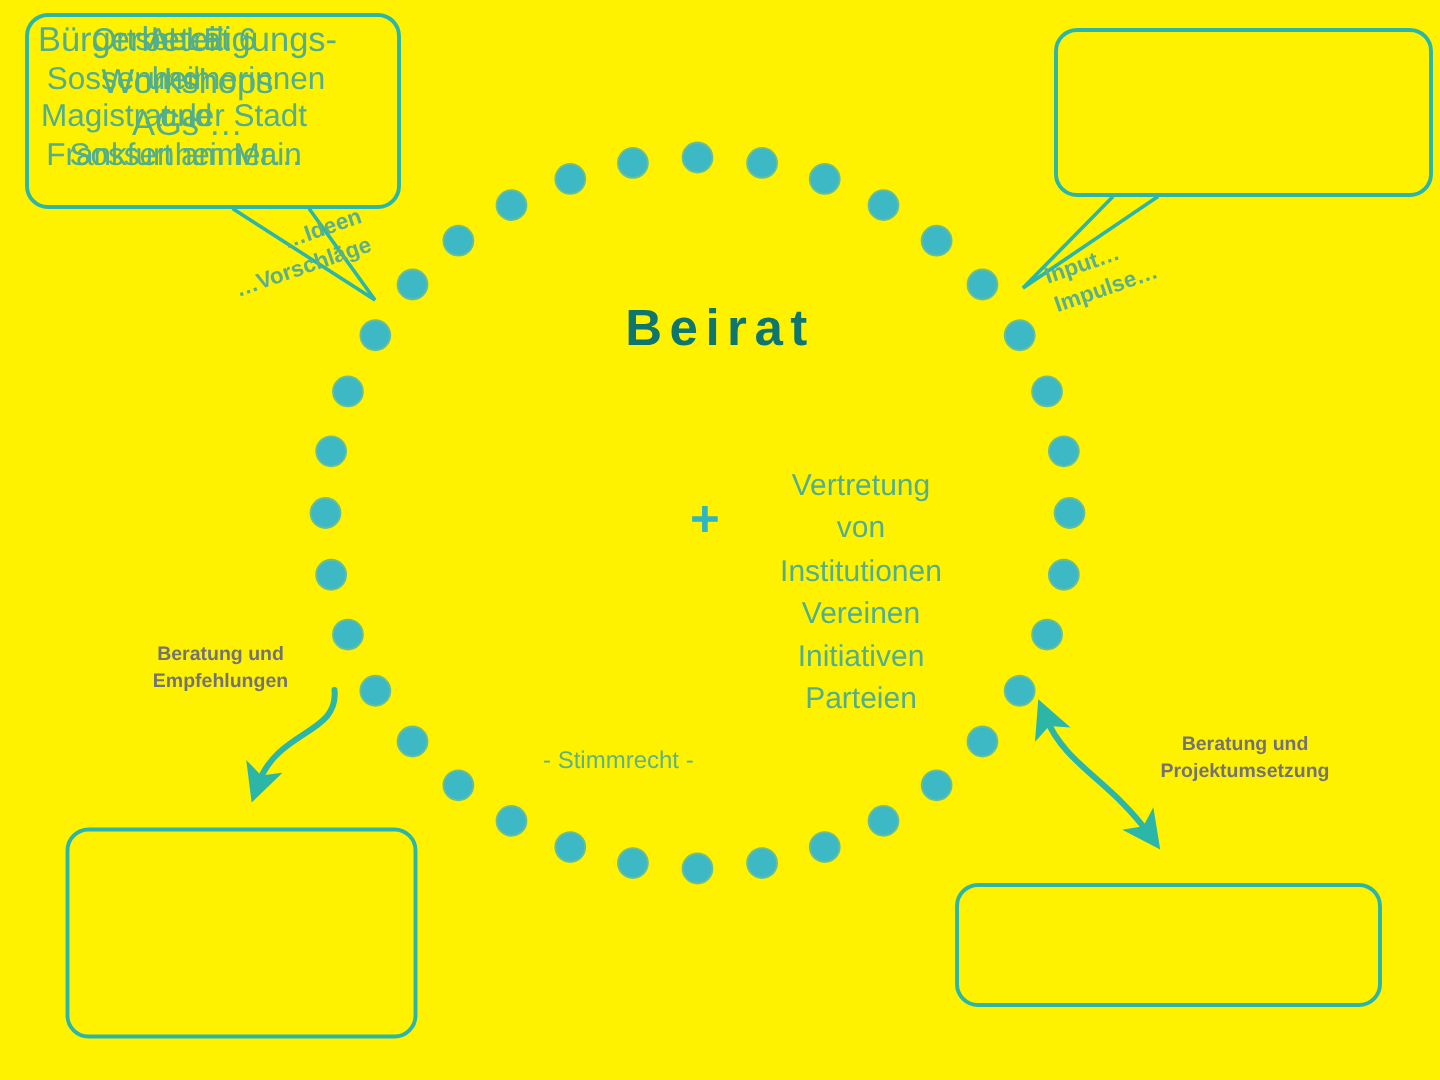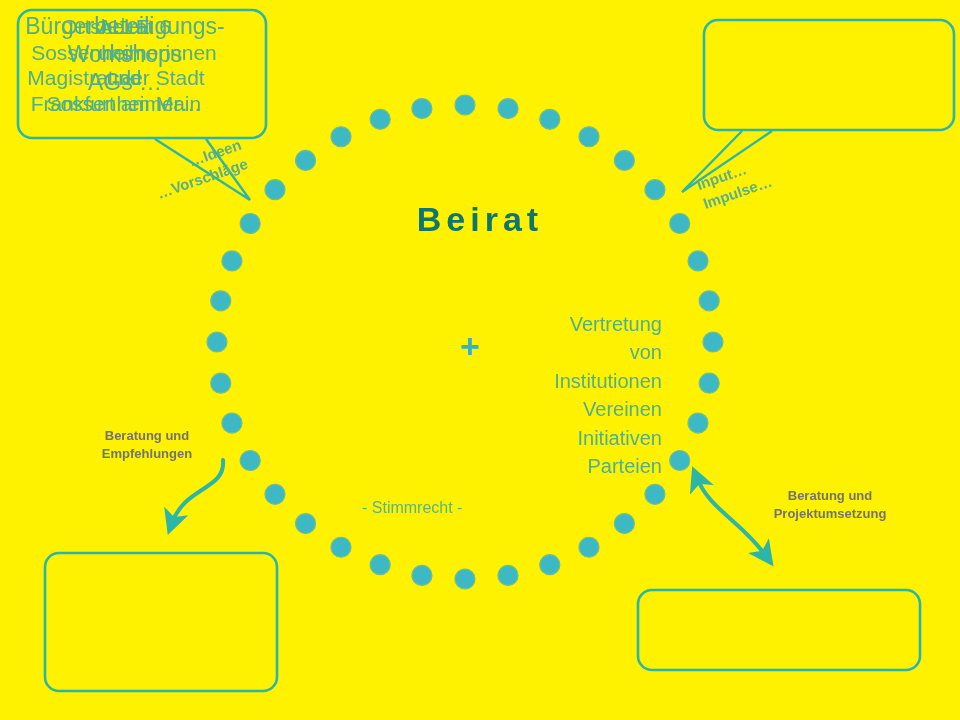--- a/index.html
+++ b/index.html
@@ -62,21 +62,21 @@
   
   #col-left {
     position: absolute;
     left: 262px; top: 310px; width: 186px;
     text-align: center; font-size: 20px; line-height: 1.42;
     color: #52AE8C; white-space: pre-line;
   }
   #col-right {
     position: absolute;
     left: 486px; top: 310px; width: 176px;
-    text-align: right; font-size: 20px; line-height: 1.42;
+    text-align: center; font-size: 20px; line-height: 1.42;
     color: #52AE8C; white-space: pre-line;
   }
   #plus-sign {
     position: absolute;
     left: 448px; top: 327px; width: 44px;
     text-align: center;
     font-size: 34px; font-weight: bold;
     color: #2FB6C0;
   }
   #stimmrecht {

